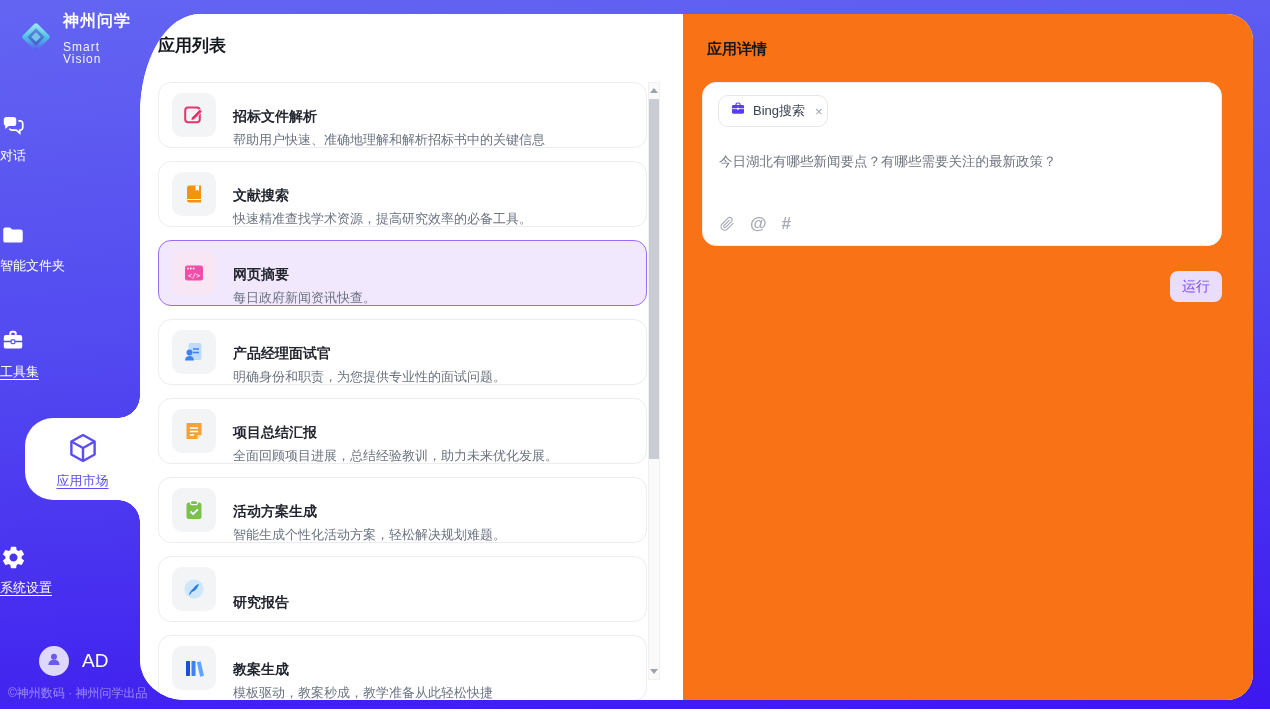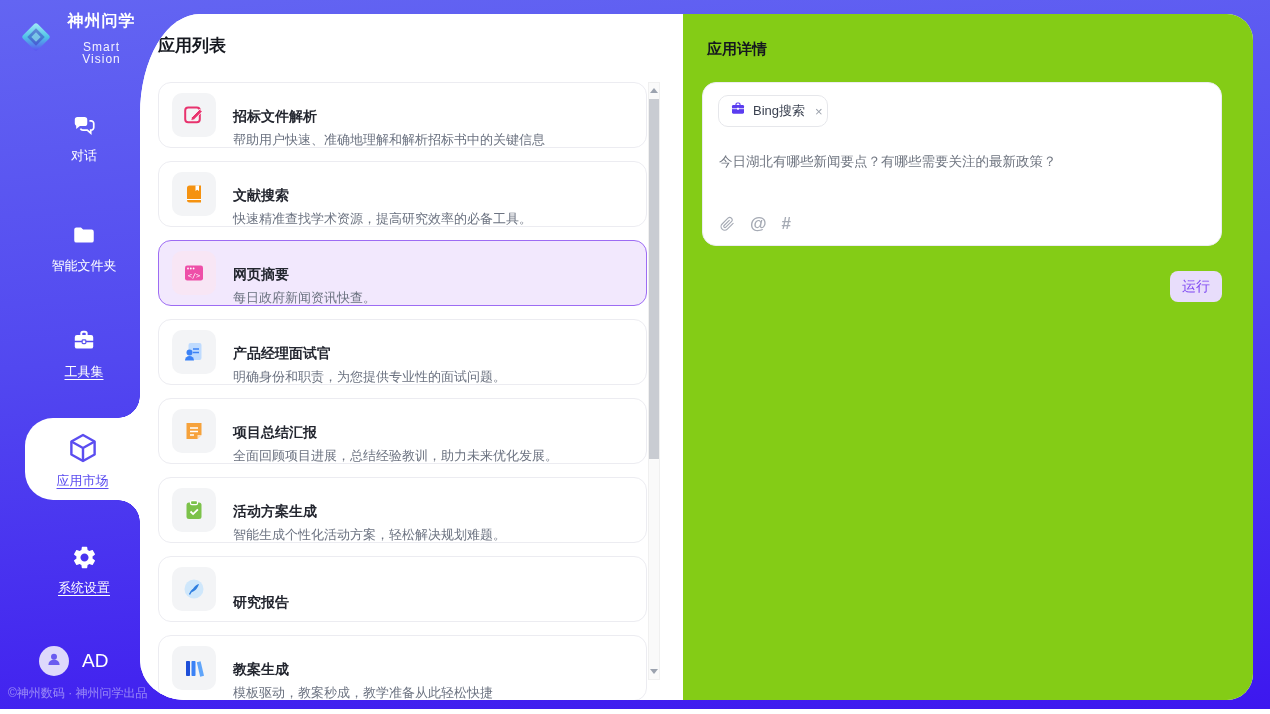--- a/index.html
+++ b/index.html
@@ -6,25 +6,25 @@
   html,body { width:1270px; height:714px; font-family:"Liberation Sans","DejaVu Sans",sans-serif; background:#ffffff; overflow:hidden; }
   body { position:relative; }
 
   
   .frame { position:absolute; left:0; top:0; width:1270px; height:709px;
     background:linear-gradient(175deg,#6365f2 0%, #5248f0 45%, #3d17ef 100%); }
 
   
   .sidebar { position:absolute; left:0; top:0; width:140px; height:709px; }
   .logo { position:absolute; left:17px; top:13px; display:flex; align-items:center; gap:8px; }
-  .logo-txt { color:#fff; line-height:1;text-align:center; }
+  .logo-txt { color:#fff; line-height:1; }
   .logo-name { font-size:16px; font-weight:bold; letter-spacing:1px; }
   .logo-sub { font-size:12px; margin-top:12px; letter-spacing:1px; opacity:.92; }
 
-  .nav-item { position:absolute; left:14px; width:140px; text-align:center; color:#fff; cursor:pointer; }
+  .nav-item { position:absolute; left:0; width:140px; text-align:left; color:#fff; cursor:pointer; }
   .nav-item .nav-ic { display:block; height:28px; }
   .nav-item .nav-label { display:inline-block; font-size:13px; margin-top:7px; }
   .nav-item.u .nav-label { text-decoration:underline; text-underline-offset:3px; }
 
   .nav-bubble { position:absolute; top:418px; left:25px; right:0; height:82px;
     background:#fff; border-radius:28px 0 0 28px; text-align:center; color:#5b4df0; cursor:pointer; }
   .nav-bubble::before { content:""; position:absolute; right:0; top:-22px; width:22px; height:22px;
     background:radial-gradient(circle at 0 0, rgba(0,0,0,0) 21.5px, #fff 22px); }
   .nav-bubble::after { content:""; position:absolute; right:0; bottom:-22px; width:22px; height:22px;
     background:radial-gradient(circle at 0 100%, rgba(0,0,0,0) 21.5px, #fff 22px); }
@@ -56,21 +56,21 @@
 
   
   .sbar { position:absolute; left:508px; top:68px; width:12px; height:598px; background:#fafafa; border:1px solid #f0f0f0; }
   .sbar-btn { position:absolute; left:0; width:10px; height:13px; display:flex; align-items:center; justify-content:center; cursor:pointer; }
   .sbar-up { top:1px; } .sbar-down { bottom:1px; }
   .tri-up { width:0; height:0; border-left:4px solid transparent; border-right:4px solid transparent; border-bottom:5px solid #9ca3af; }
   .tri-down { width:0; height:0; border-left:4px solid transparent; border-right:4px solid transparent; border-top:5px solid #9ca3af; }
   .sbar-thumb { position:absolute; left:0; top:16px; width:10px; height:360px; background:#c9ccd2; cursor:pointer; }
 
   
-  .detail-panel { position:relative; width:570px; height:100%; background:#84cc16; }
+  .detail-panel { position:relative; width:570px; height:100%; background:#f97316; }
   .prompt-card { position:absolute; left:19px; top:68px; width:520px; height:164px;
     background:#fff; border:1px solid #ebedf0; border-radius:14px; }
   .tool-tag { position:absolute; left:15px; top:12px; height:32px; display:inline-flex; align-items:center; gap:7px;
     border:1px solid #e6e7eb; border-radius:10px; background:#fff; padding:0 4px 0 11px; cursor:default; }
   .tool-tag .tag-label { font-size:13px; color:#3a4150; }
   .tool-tag .tag-close { font-size:13px; color:#9aa0ab; margin-left:3px; cursor:pointer; }
   .prompt-text { position:absolute; left:16px; top:69px; right:16px; font-size:13.5px; color:#6f7580; line-height:1.5; }
   .composer-icons { position:absolute; left:16px; bottom:13px; display:flex; align-items:center; gap:15px; }
   .composer-icons .cicon { color:#a6abb5; font-size:17px; line-height:16px; display:flex; align-items:center; cursor:pointer; }
   .run-btn { position:absolute; left:487px; top:257px; width:52px; height:31px; border:none; border-radius:8px;

